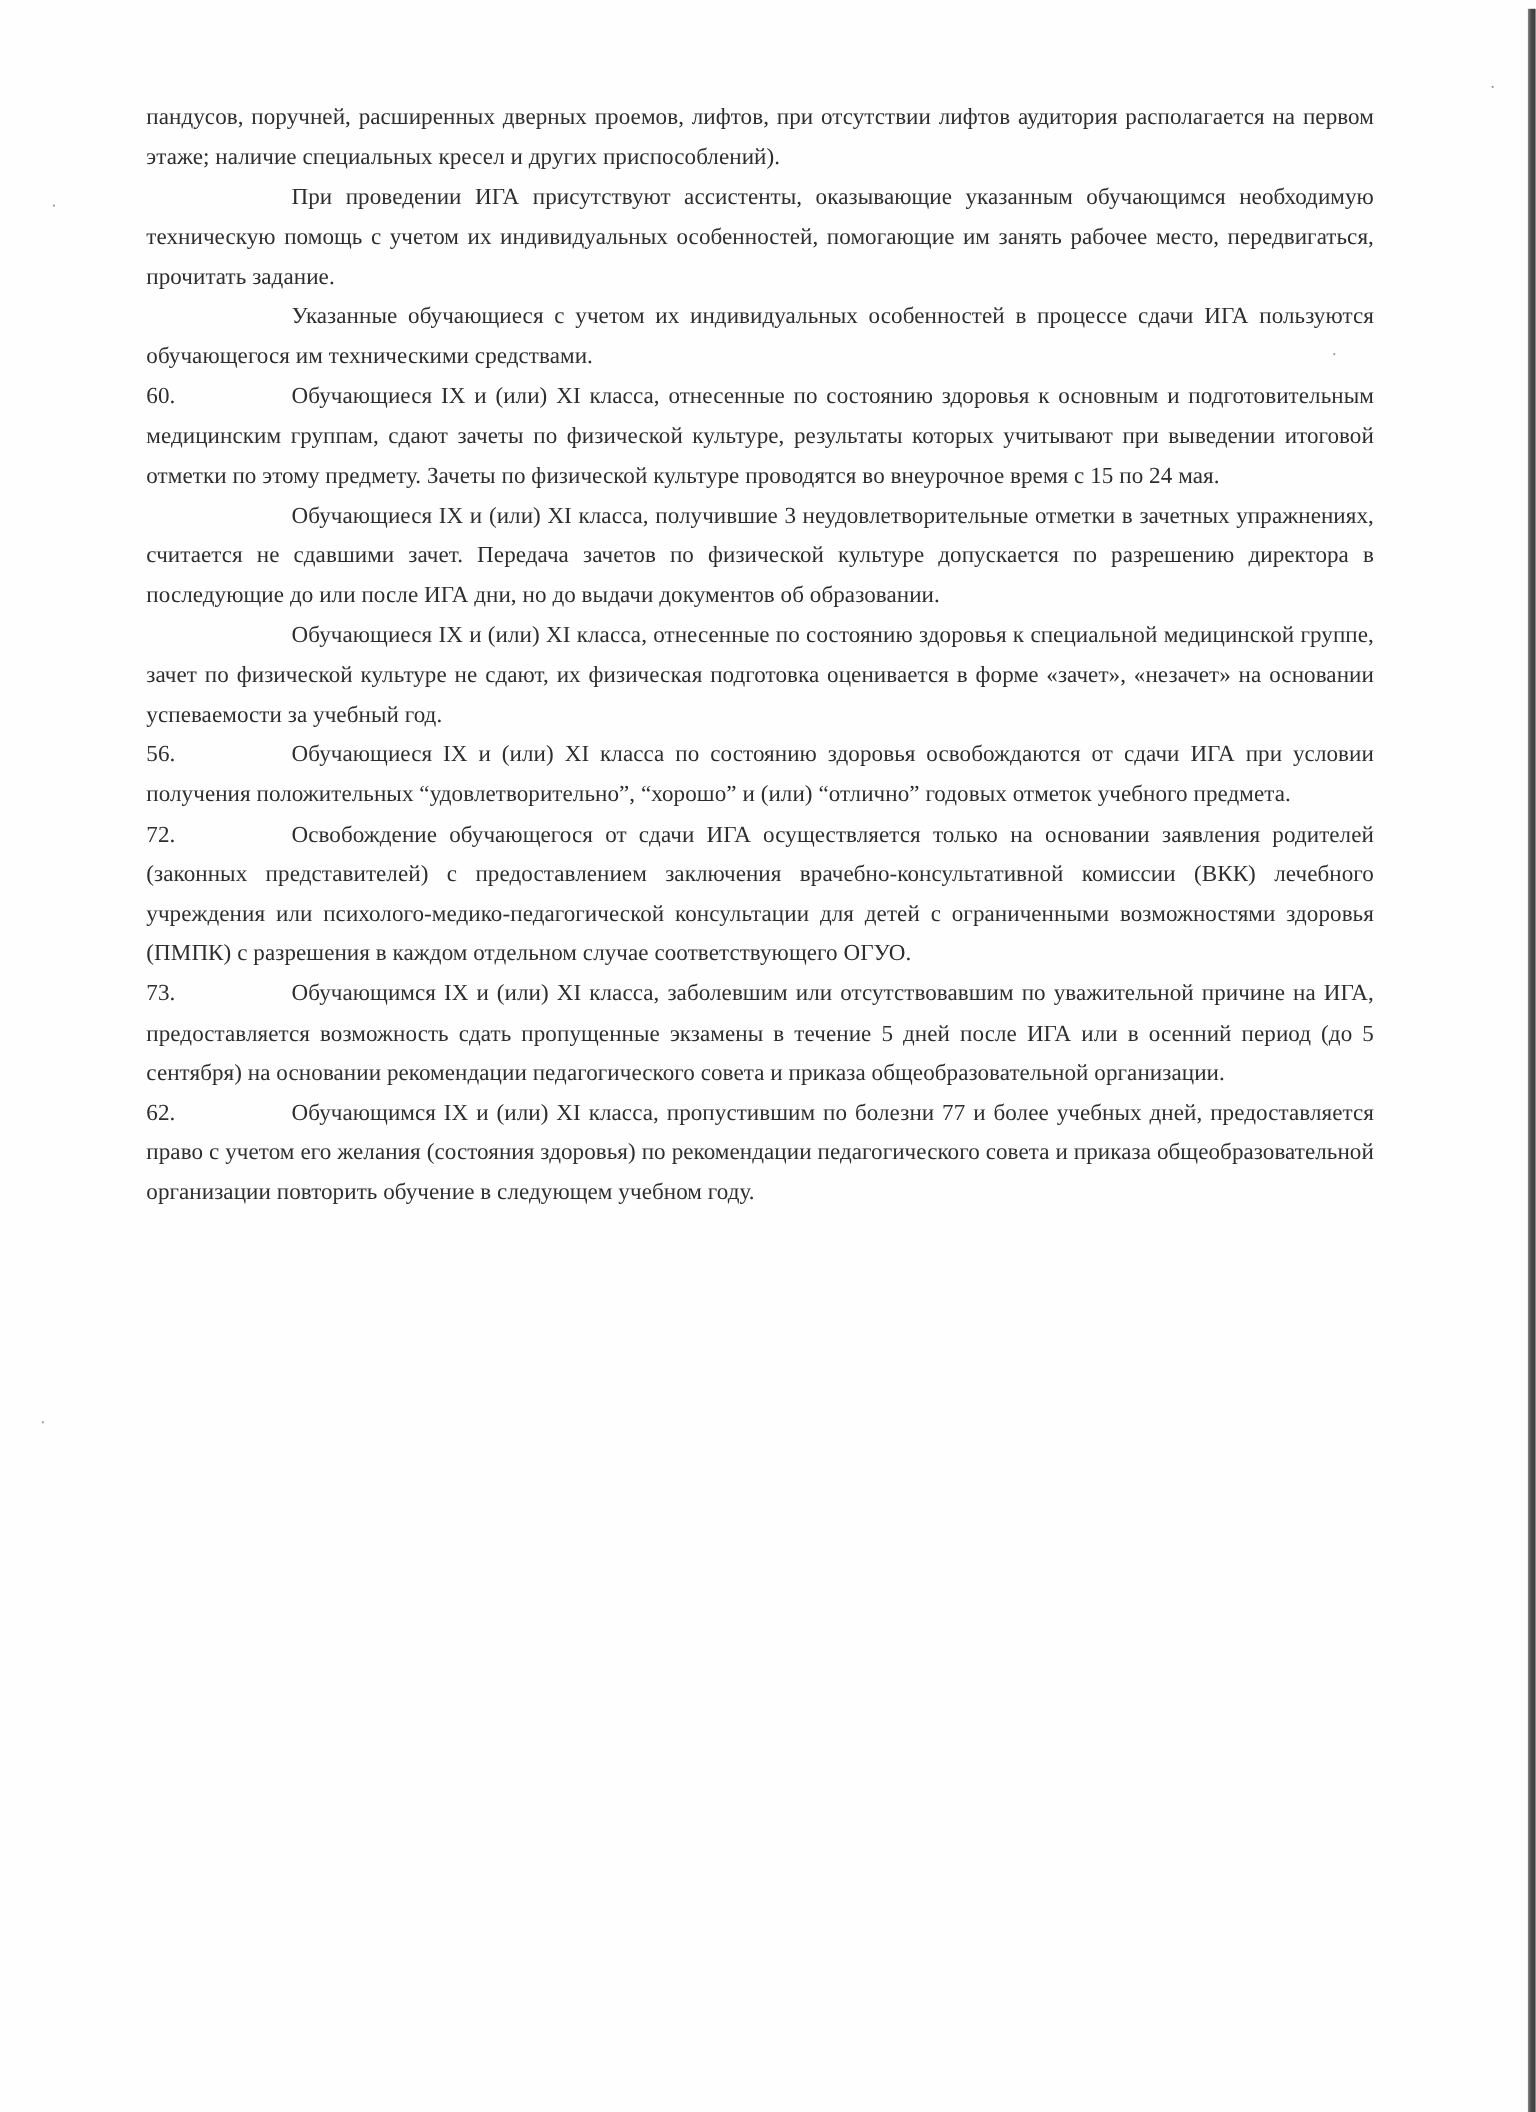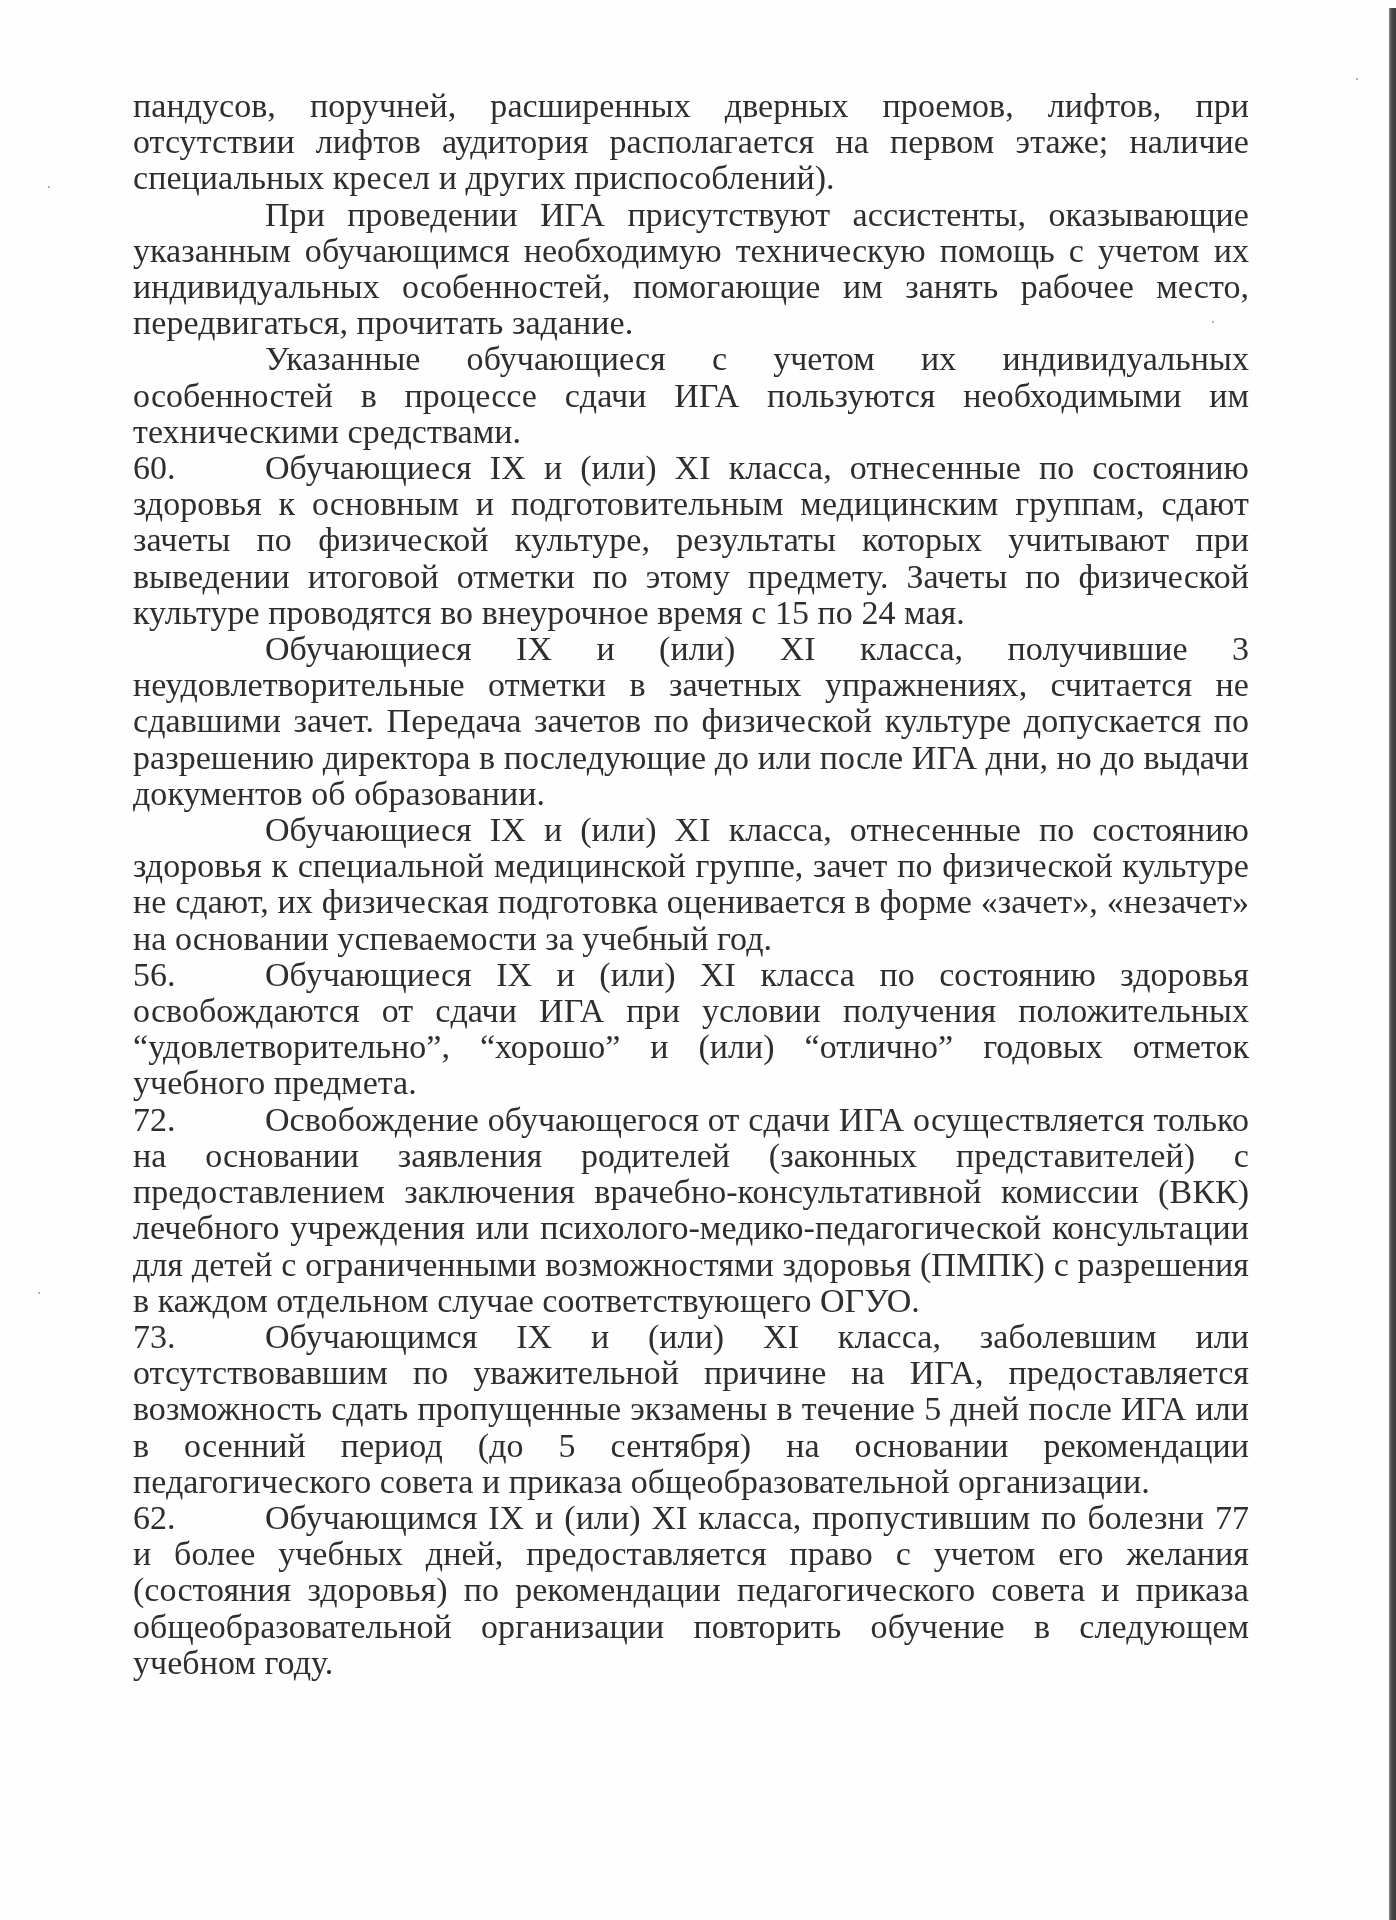--- a/index.html
+++ b/index.html
@@ -9,21 +9,21 @@
     background: #fefefe;
   }
   .edge {
     position: absolute; left: 1389px; top: 8px; width: 7px; height: 1912px;
     background: linear-gradient(to right, #8a8a8a, #4a4a4a 40%, #3c3c3c);
   }
   .speck { position: absolute; width: 2px; height: 2px; background: #9a9a9a; border-radius: 1px; }
   .text {
     position: absolute; left: 133px; top: 88px; width: 1116px;
     font-family: "Liberation Serif", "DejaVu Serif", serif;
-    font-size: 34px; line-height: 36.2px; color: #2e2e2e;
+    font-size: 21px; line-height: 36.2px; color: #2e2e2e;
     text-align: justify; letter-spacing: 0.05px;
   }
   .p { margin: 0; text-align: justify; text-align-last: left; }
   .p.indent { text-indent: 132px; }
   .p.num { text-indent: 0; }
   .p.num .n { display: inline-block; width: 132px; text-indent: 0; }
 </style>
 </head>
 <body>
 
@@ -35,21 +35,21 @@
   <div class="speck" style="left:38px;top:1292px"></div>
 
   <div class="text">
     <p class="p">
       <span>пандусов, поручней, расширенных дверных проемов, лифтов, при отсутствии лифтов аудитория располагается на первом этаже; наличие специальных кресел и других приспособлений).</span>
     </p>
     <p class="p indent">
       <span>При проведении ИГА присутствуют ассистенты, оказывающие указанным обучающимся необходимую техническую помощь с учетом их индивидуальных особенностей, помогающие им занять рабочее место, передвигаться, прочитать задание.</span>
     </p>
     <p class="p indent">
-      <span>Указанные обучающиеся с учетом их индивидуальных особенностей в процессе сдачи ИГА пользуются необходимыми им техническими средствами.</span>
+      <span>Указанные обучающиеся с учетом их индивидуальных особенностей в процессе сдачи ИГА пользуются обучающегося им техническими средствами.</span>
     </p>
     <p class="p num">
       <span class="n">60.</span><span>Обучающиеся IX и (или) XI класса, отнесенные по состоянию здоровья к основным и подготовительным медицинским группам, сдают зачеты по физической культуре, результаты которых учитывают при выведении итоговой отметки по этому предмету. Зачеты по физической культуре проводятся во внеурочное время с 15 по 24 мая.</span>
     </p>
     <p class="p indent">
       <span>Обучающиеся IX и (или) XI класса, получившие 3 неудовлетворительные отметки в зачетных упражнениях, считается не сдавшими зачет. Передача зачетов по физической культуре допускается по разрешению директора в последующие до или после ИГА дни, но до выдачи документов об образовании.</span>
     </p>
     <p class="p indent">
       <span>Обучающиеся IX и (или) XI класса, отнесенные по состоянию здоровья к специальной медицинской группе, зачет по физической культуре не сдают, их физическая подготовка оценивается в форме «зачет», «незачет» на основании успеваемости за учебный год.</span>
     </p>

